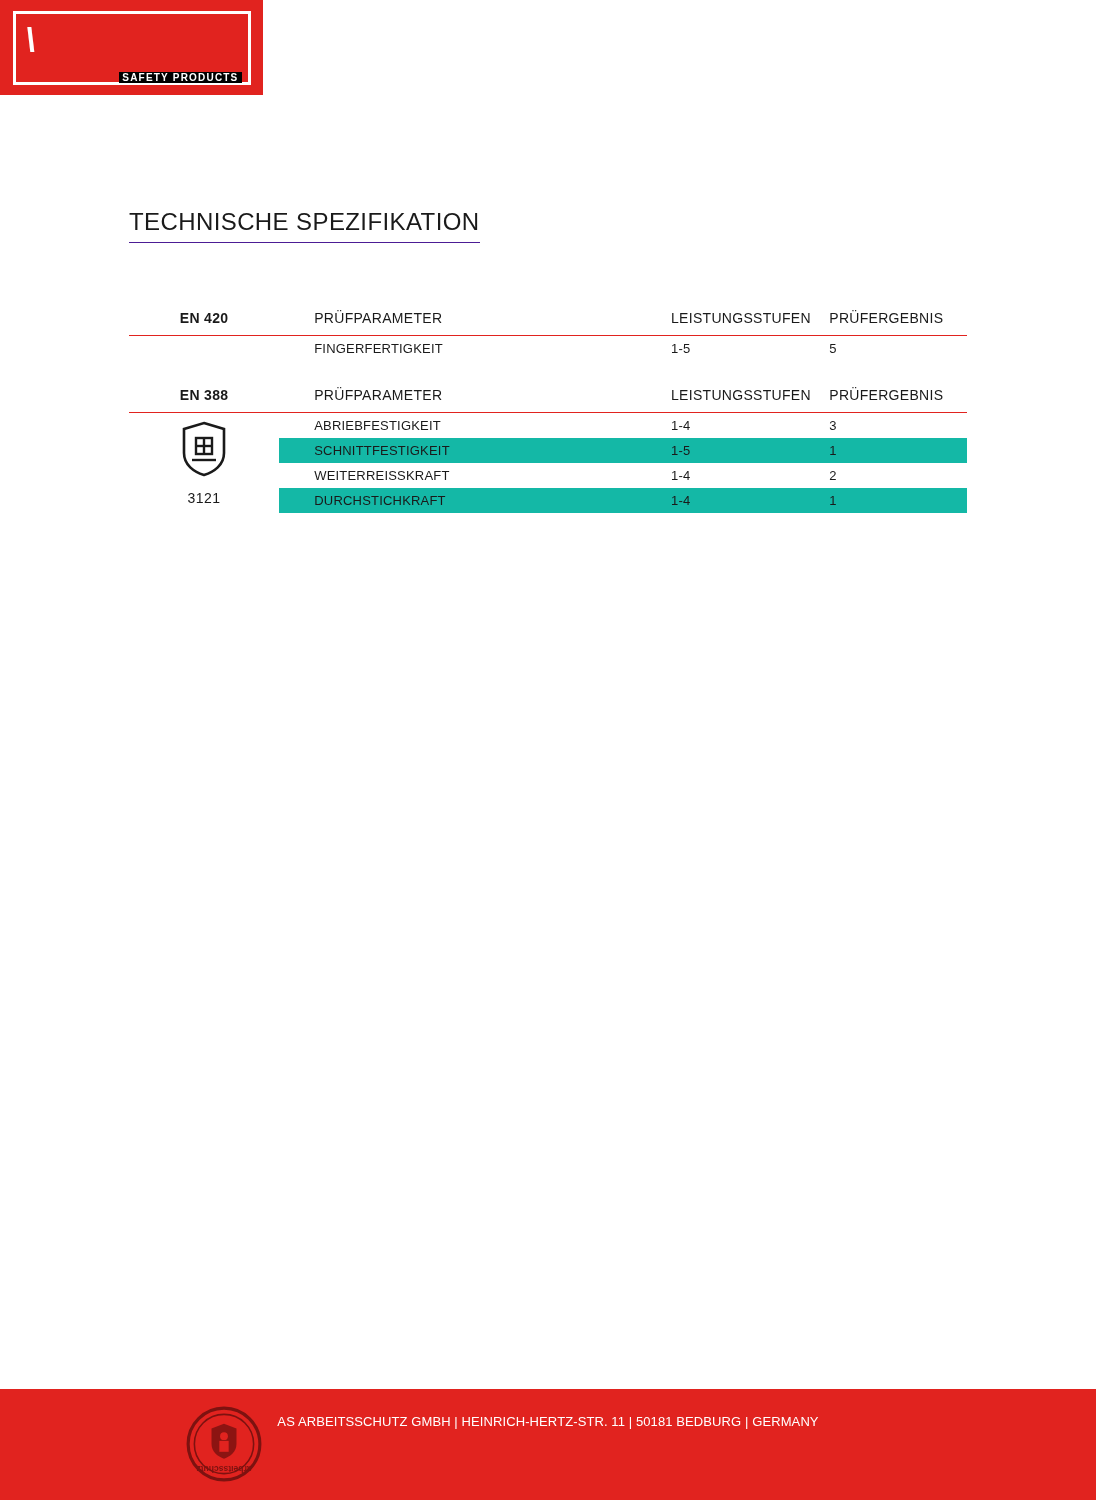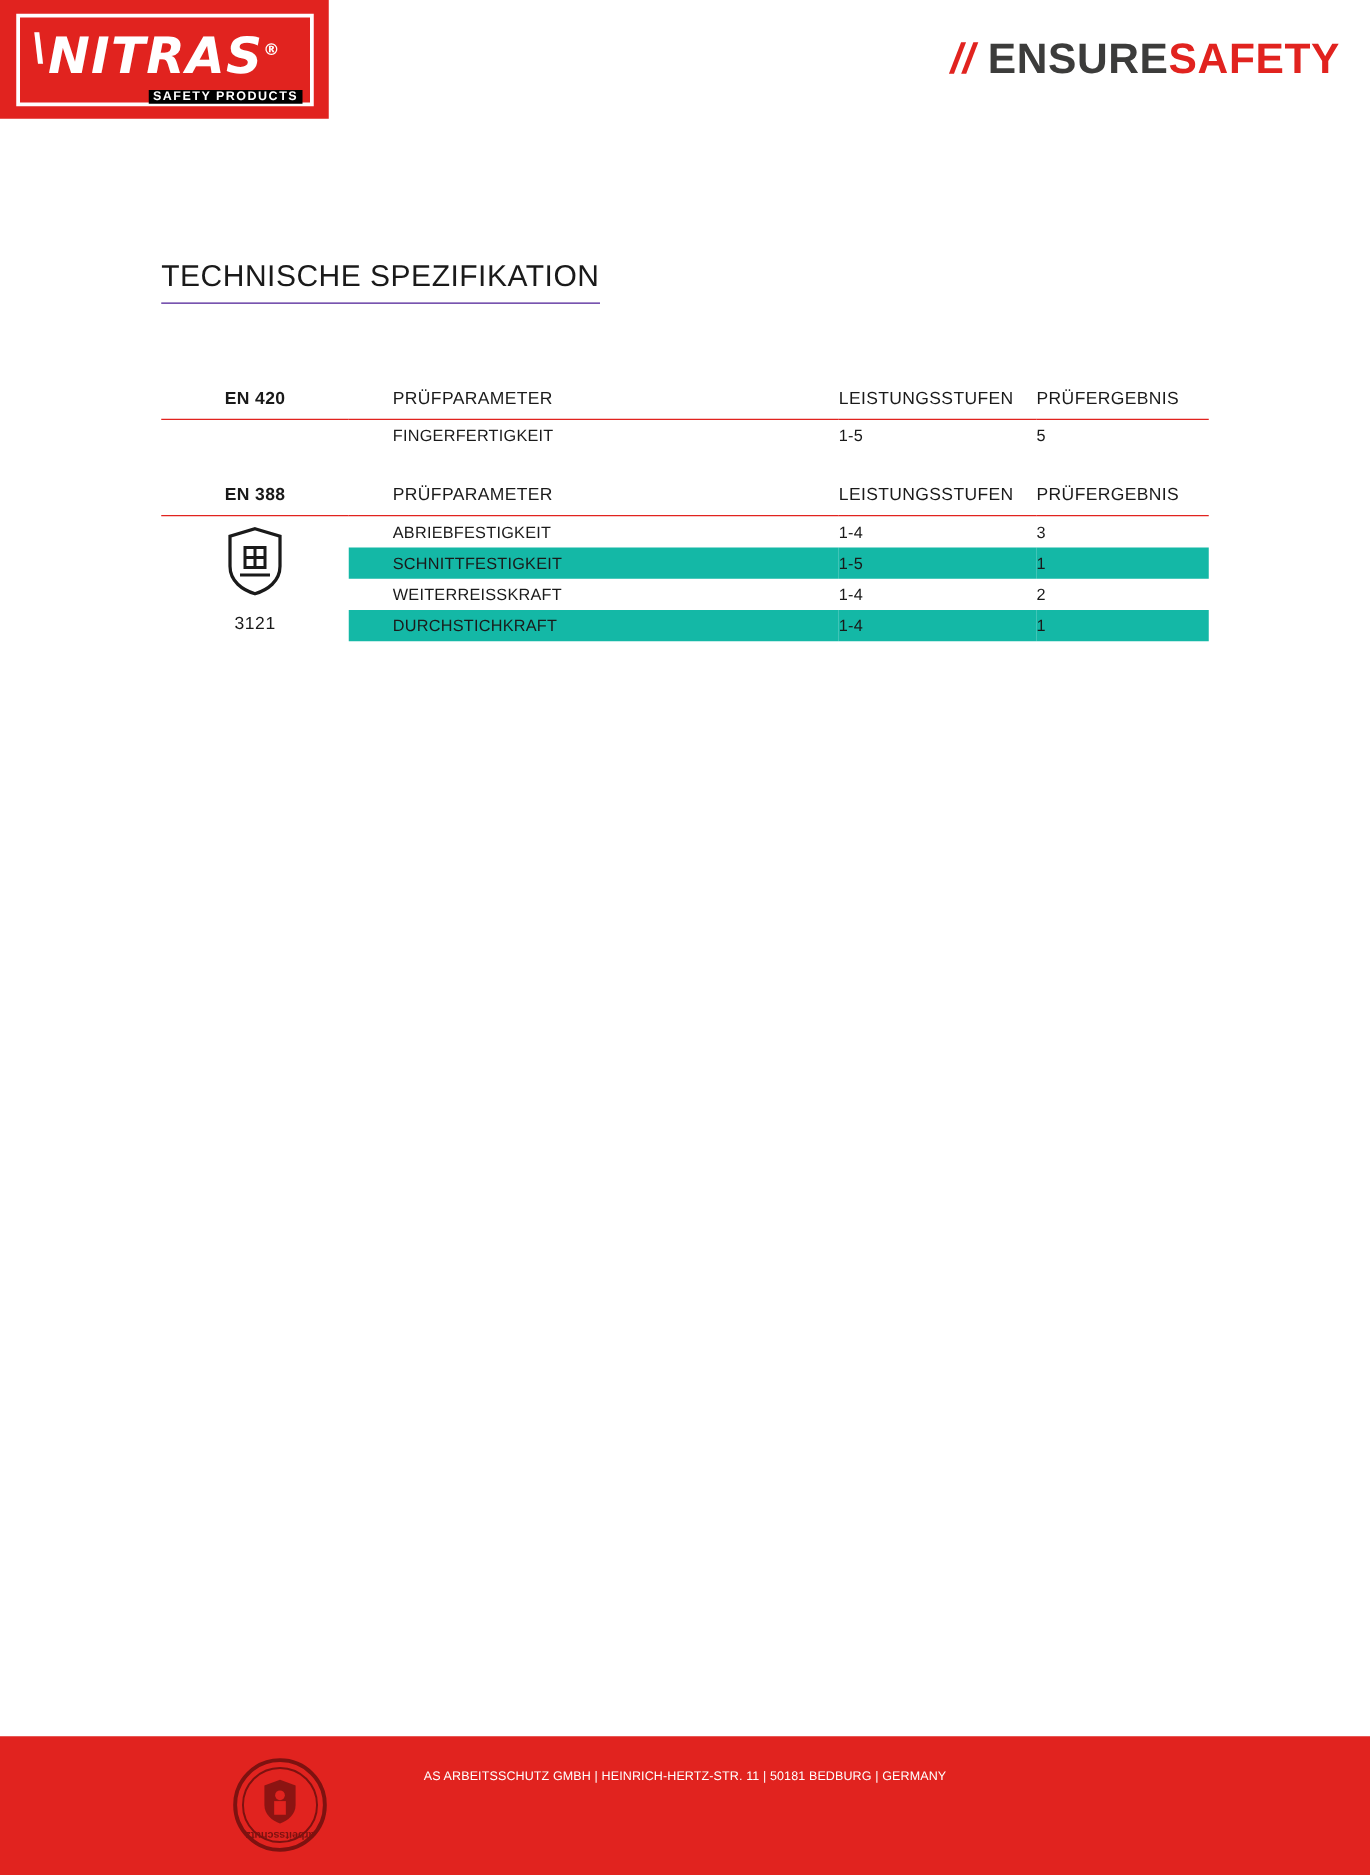--- a/index.html
+++ b/index.html
@@ -190,38 +190,34 @@
     top: 16px;
     width: 78px;
     height: 78px;
   }
   .footer-lines {
     position: absolute;
     left: 0;
     top: 22px;
     width: 1096px;
     text-align: center;
-    font-size: 10px;
+    font-size: 13px;
     line-height: 21px;
     letter-spacing: 0.1px;
   }
 </style>
 </head>
 <body>
 
 <div class="header">
   <div class="logo-box">
     <div class="logo-inner">
       <span class="logo-slash">\</span>
-      <span class="logo-word"><span>NITRAS</span><span class="logo-reg">®</span></span>
       <span class="logo-sub">SAFETY PRODUCTS</span>
     </div>
-  </div>
-  <div class="claim">
-    <span class="slashes">// </span><span class="ensure">ENSURE</span><span class="safety">SAFETY</span>
   </div>
 </div>
 
 <div class="content">
 
   <div class="page-title">TECHNISCHE SPEZIFIKATION</div>
 
   <table class="spec-table">
     <tbody>
 

